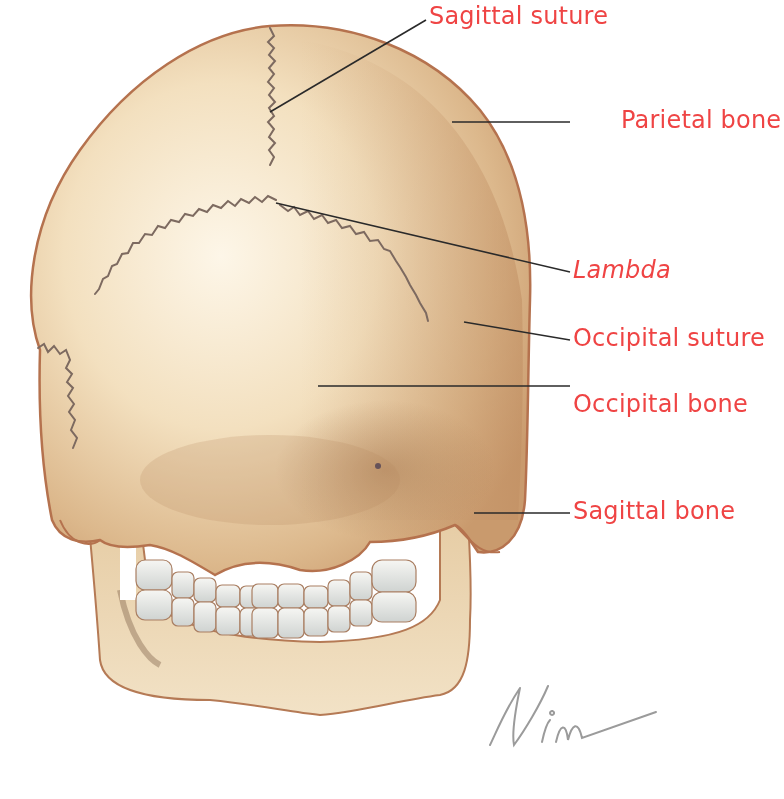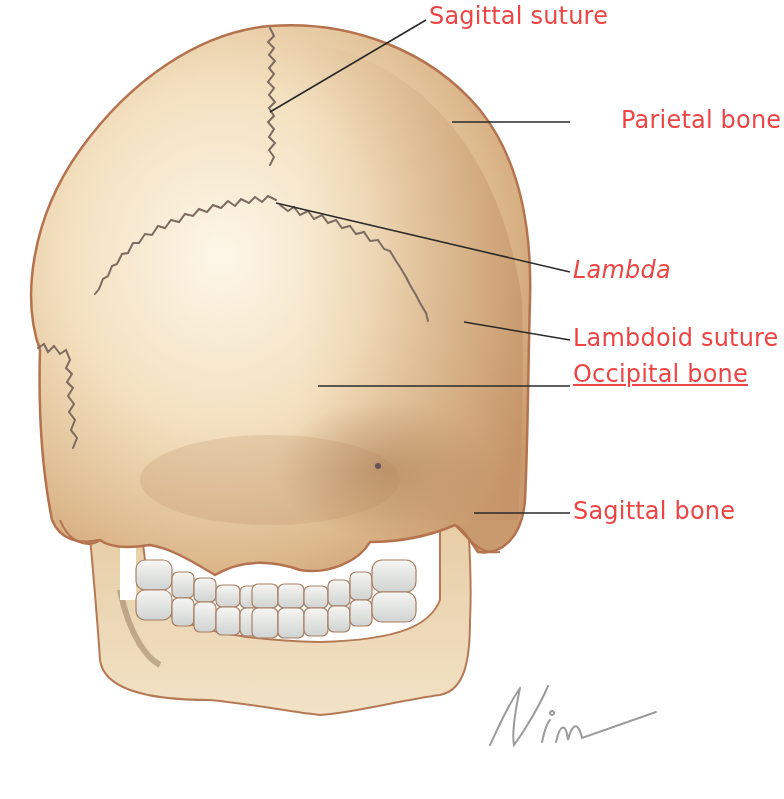--- a/index.html
+++ b/index.html
@@ -107,16 +107,16 @@
     </g>
 
     <g fill="none" stroke="#9b9b9b" stroke-width="2" stroke-linecap="round">
       <path d="M520,688 C505,710 495,735 490,745 M520,688 C515,712 512,735 514,745 C525,730 540,705 548,686 M542,742 C545,728 548,722 550,720 M552,711 a2,2 0 1,0 0.1,0 M556,742 C560,724 566,722 568,740 C572,724 578,720 582,738 C590,735 610,728 656,712"></path>
     </g>
   </svg>
 
   <span class="label" style="left:429px; top:4px;">Sagittal suture</span>
   <span class="label" style="left:573px; top:108px;margin-left:48px;">Parietal bone</span>
   <span class="label" style="left:573px; top:258px;font-style:italic;">Lambda</span>
-  <span class="label" style="left:573px; top:326px;">Lambdoid suture</span>
-  <span class="label" style="left:573px; top:362px;text-decoration:underline;">Occipital bone</span>
+  <span class="label" style="left:573px; top:326px;">Occipital suture</span>
+  <span class="label" style="left:573px; top:392px;">Occipital bone</span>
   <span class="label" style="left:573px; top:499px;">Sagittal bone</span>
 </div>
 
 </body></html>

